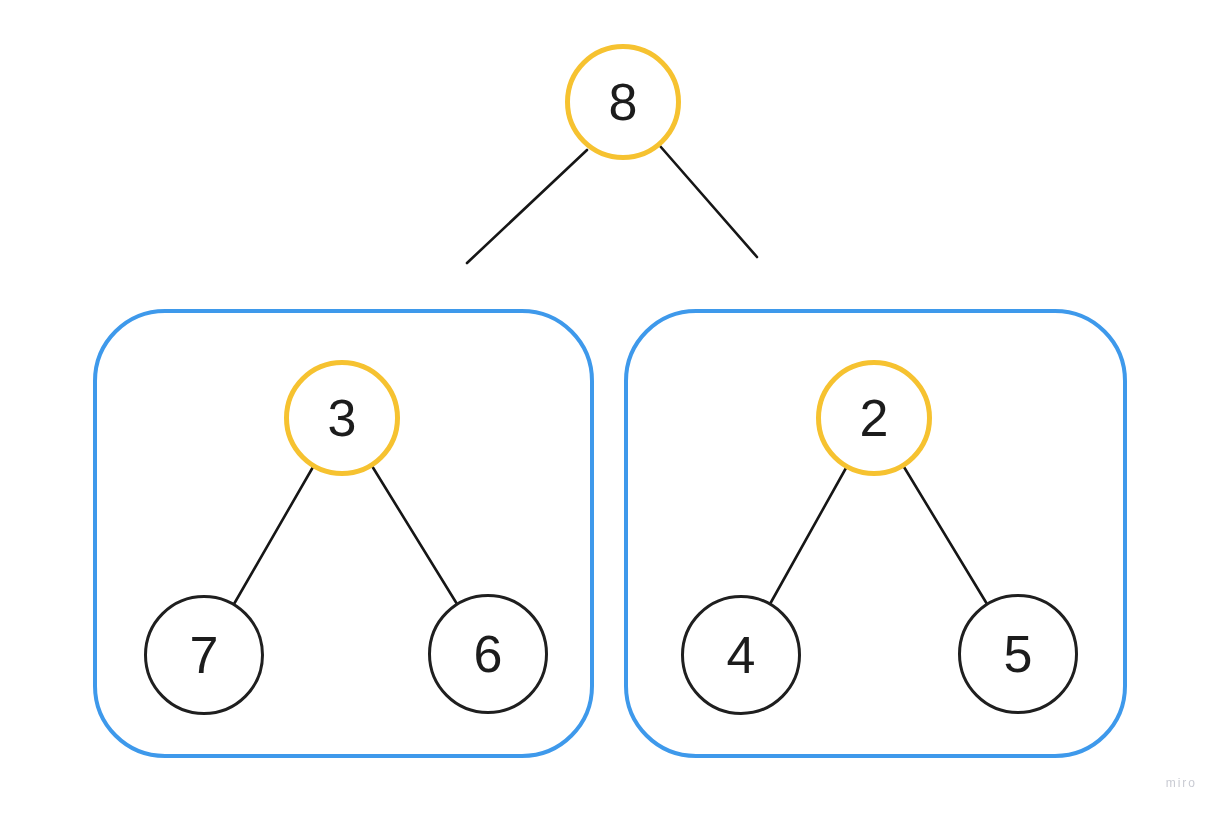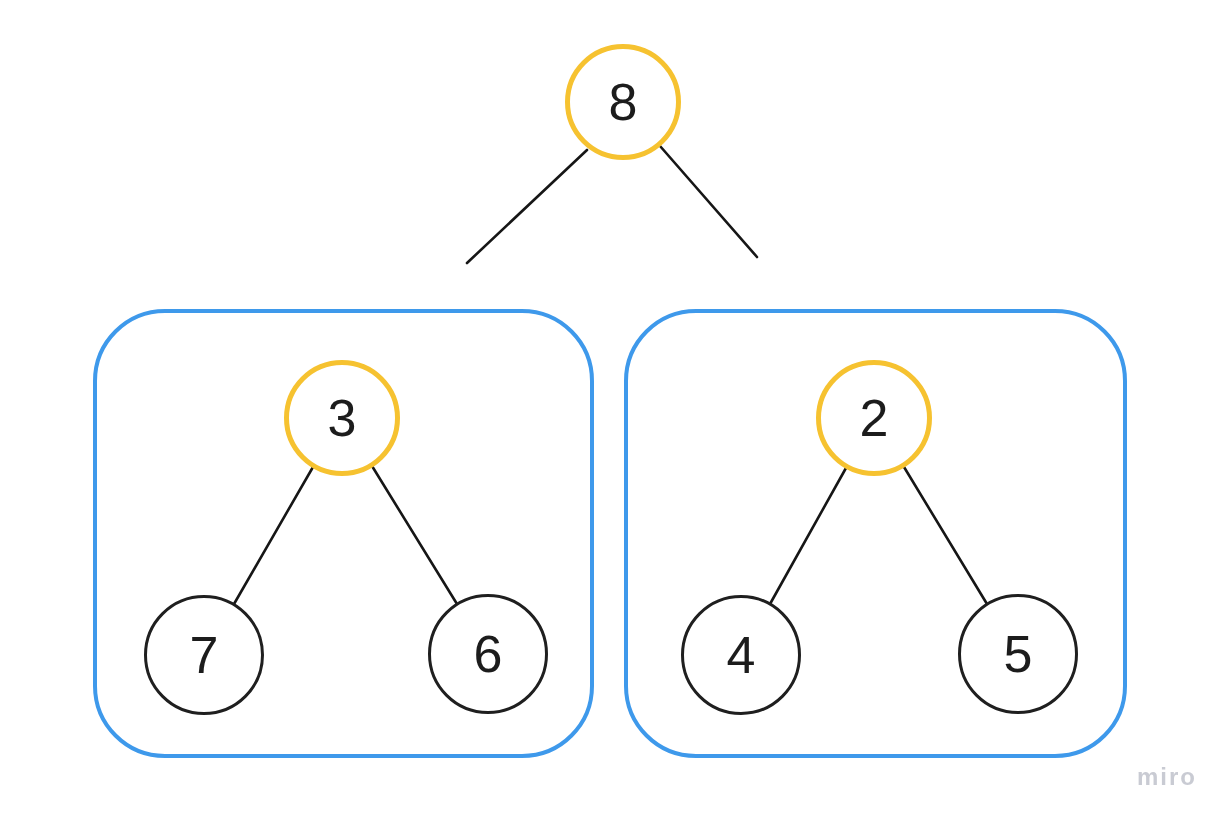--- a/index.html
+++ b/index.html
@@ -51,22 +51,22 @@
   .n3 { left: 284px; top: 360px; }
   .n2 { left: 816px; top: 360px; }
   .n7 { left: 144px; top: 595px; }
   .n6 { left: 428px; top: 594px; }
   .n4 { left: 681px; top: 595px; }
   .n5 { left: 958px; top: 594px; }
   .watermark {
     position: absolute;
     right: 27px;
     bottom: 27px;
-    font-size: 24px;
-    font-weight: 700;
+    font-size: 12px;
+    font-weight: 400;
     letter-spacing: 2px;
     line-height: 1;
     color: #C9CBD3;
   }
 </style>
 </head>
 <body>
 
 <div class="canvas">
 

